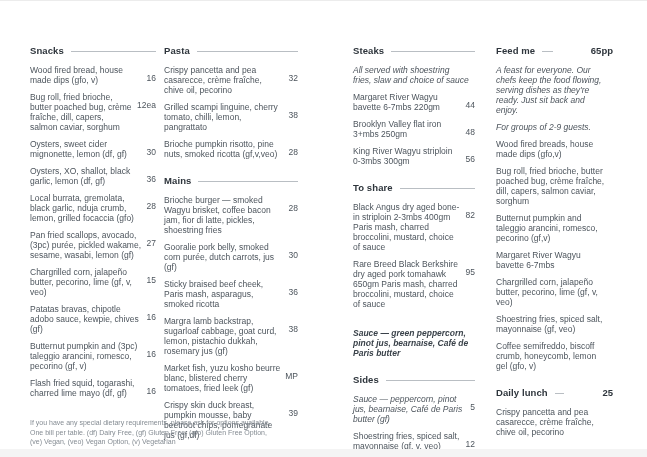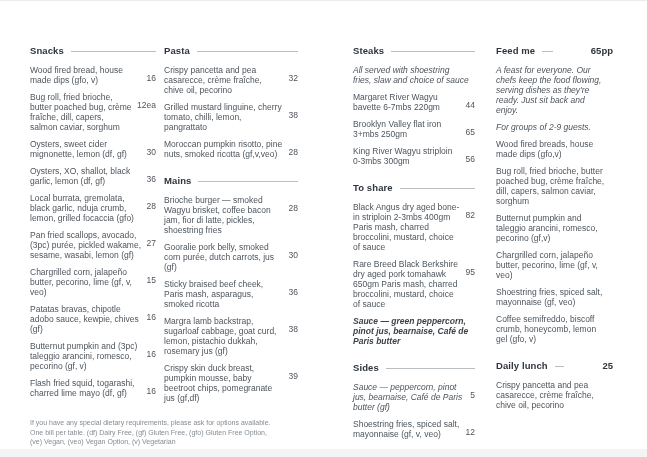--- a/index.html
+++ b/index.html
@@ -60,21 +60,21 @@
   .item {
     display: flex;
     align-items: flex-start;
     font-size: 8.5px;
     line-height: 10px;
     margin-bottom: 7px;
   }
   .item-text { flex: 1 1 auto; padding-right: 5px; }
   .item-price { flex: 0 0 auto; text-align: right; white-space: nowrap; margin-top: 8px; }
   .item.italic .item-text { font-style: italic; }
-  .item.bold-italic .item-text { font-style: italic; font-weight: bold; color: #3a424a; }
+  .item.bold-italic .item-text { font-style: italic; font-weight: bold; color: #3a424a; margin-top: 12px; }
 
   .footer {
     position: absolute;
     left: 30px;
     top: 417px;
     width: 280px;
     font-size: 7px;
     line-height: 9.5px;
     color: #858c93;
   }
@@ -136,25 +136,25 @@
         <section class="section">
           <div class="sec-head">
             <span class="sec-title">Pasta</span>
             <span class="sec-rule"></span>
           </div>
           <div class="item">
             <div class="item-text">Crispy pancetta and pea casarecce, crème fraîche, chive oil, pecorino</div>
             <div class="item-price">32</div>
           </div>
           <div class="item">
-            <div class="item-text">Grilled mustard linguine, cherry tomato, chilli, lemon, pangrattato</div>
+            <div class="item-text">Grilled scampi linguine, cherry tomato, chilli, lemon, pangrattato</div>
             <div class="item-price">38</div>
           </div>
           <div class="item">
-            <div class="item-text">Moroccan pumpkin risotto, pine nuts, smoked ricotta  (gf,v,veo)</div>
+            <div class="item-text">Brioche pumpkin risotto, pine nuts, smoked ricotta  (gf,v,veo)</div>
             <div class="item-price">28</div>
           </div>
         </section>
         <section class="section">
           <div class="sec-head">
             <span class="sec-title">Mains</span>
             <span class="sec-rule"></span>
           </div>
           <div class="item">
             <div class="item-text">Brioche burger — smoked Wagyu brisket, coffee bacon jam, fior di latte, pickles, shoestring fries</div>
@@ -166,41 +166,45 @@
           </div>
           <div class="item">
             <div class="item-text">Sticky braised beef cheek, Paris mash, asparagus, smoked ricotta</div>
             <div class="item-price">36</div>
           </div>
           <div class="item">
             <div class="item-text">Margra lamb backstrap, sugarloaf cabbage, goat curd, lemon, pistachio dukkah, rosemary jus (gf)</div>
             <div class="item-price">38</div>
           </div>
           <div class="item">
+            <div class="item-text">Market fish, yuzu kosho beurre blanc, blistered cherry tomatoes, fried leek (gf)</div>
+            <div class="item-price">MP</div>
+          </div>
+          <div class="item">
             <div class="item-text">Crispy skin duck breast, pumpkin mousse, baby beetroot chips, pomegranate jus (gf,df)</div>
             <div class="item-price">39</div>
           </div>
         </section>
       </div>
       <div class="col col-3">
         <section class="section">
           <div class="sec-head">
             <span class="sec-title">Steaks</span>
             <span class="sec-rule"></span>
           </div>
           <div class="item italic">
             <div class="item-text">All served with shoestring fries, slaw and choice of sauce</div>
           </div>
           <div class="item">
             <div class="item-text">Margaret River Wagyu bavette 6-7mbs 220gm</div>
             <div class="item-price">44</div>
           </div>
           <div class="item">
             <div class="item-text">Brooklyn Valley flat iron 3+mbs 250gm</div>
-            <div class="item-price">65</div>
+            <div class="item-price">48</div>
           </div>
           <div class="item">
             <div class="item-text">King River Wagyu striploin 0-3mbs 300gm</div>
             <div class="item-price">56</div>
           </div>
         </section>
         <section class="section">
           <div class="sec-head">
             <span class="sec-title">To share</span>
             <span class="sec-rule"></span>
@@ -246,20 +250,23 @@
             <div class="item-text">For groups of 2-9 guests.</div>
           </div>
           <div class="item">
             <div class="item-text">Wood fired breads, house made dips (gfo,v)</div>
           </div>
           <div class="item">
             <div class="item-text">Bug roll, fried brioche, butter poached bug, crème fraîche, dill, capers, salmon caviar, sorghum</div>
           </div>
           <div class="item">
             <div class="item-text">Butternut pumpkin and taleggio arancini, romesco, pecorino   (gf,v)</div>
+          </div>
+          <div class="item">
+            <div class="item-text">Margaret River Wagyu bavette 6-7mbs</div>
           </div>
           <div class="item">
             <div class="item-text">Chargrilled corn, jalapeño butter, pecorino, lime (gf, v, veo)</div>
           </div>
           <div class="item">
             <div class="item-text">Shoestring fries, spiced salt, mayonnaise (gf, veo)</div>
           </div>
           <div class="item">
             <div class="item-text">Coffee semifreddo, biscoff crumb, honeycomb, lemon gel  (gfo, v)</div>
           </div>

